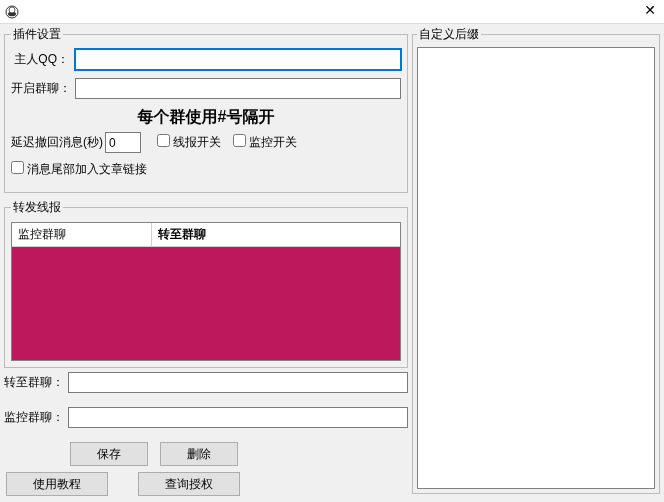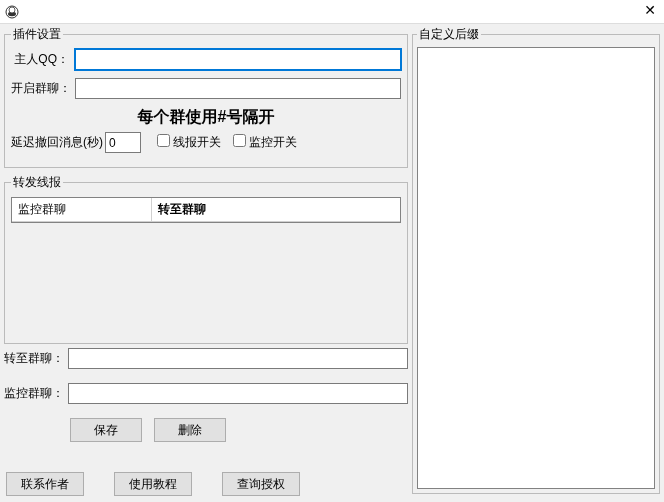--- a/index.html
+++ b/index.html
@@ -107,21 +107,21 @@
     .chk input { width: 13px; height: 13px; }
     .delay-input { width: 36px; }
     fieldset.forward {
       height: 170px;
       display: flex;
       flex-direction: column;
     }
     .table-wrap {
       flex: 1;
       border: 1px solid #828282;
-      background: #f97316;
+      background: #be185d;
       display: flex;
       flex-direction: column;
       overflow: hidden;
     }
     .thead {
       display: flex;
       border-bottom: 1px solid #d0d0d0;
       background: #fff;
     }
     .th {
@@ -131,21 +131,21 @@
       background: #fff;
       text-align: left;
     }
     .th:first-child { width: 140px; }
     .th:last-child { flex: 1; border-right: none; font-weight: bold; }
     .tbody { flex: 1; }
     .btn {
       border: 1px solid #adadad;
       background: #e1e1e1;
       height: 24px;
-      padding: 0 14px;
+      padding: 0 26px;
       font-size: 12px;
       font-family: inherit;
       cursor: pointer;
       min-width: 72px;
     }
     .btn-row {
       display: flex;
       gap: 12px;
       margin-top: 6px;
       margin-left: 66px;
@@ -210,20 +210,26 @@
         <label class="chk">
           <input type="checkbox" style="">
           <span>线报开关</span>
         </label>
         <label class="chk">
           <input type="checkbox" style="">
           <span>监控开关</span>
         </label>
       </div>
 
+      <div class="row">
+        <label class="chk">
+          <input type="checkbox" style="">
+          <span>消息尾部加入文章链接</span>
+        </label>
+      </div>
     </fieldset>
 
     <fieldset class="forward mid-group">
       <legend>转发线报</legend>
       <div class="table-wrap">
         <div class="thead">
           <div class="th">监控群聊</div>
           <div class="th">转至群聊</div>
         </div>
         <div class="tbody"></div>
@@ -238,21 +244,20 @@
       <label class="field-label">监控群聊：</label>
       <input type="text" style="flex: 1 1 0%;" value="">
     </div>
 
     <div class="btn-row">
       <button class="btn">保存</button>
       <button class="btn">删除</button>
     </div>
 
     <div class="bottom-btns">
-      <button class="btn">联系作者</button>
       <button class="btn">使用教程</button>
       <button class="btn">查询授权</button>
     </div>
 
   </div>
 
   <div class="right-col">
     <fieldset class="suffix">
       <legend>自定义后缀</legend>
       <div class="suffix-box"></div>

